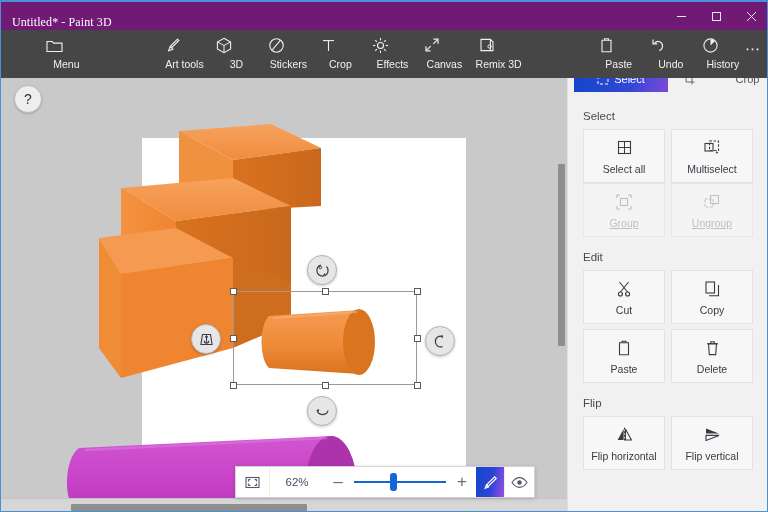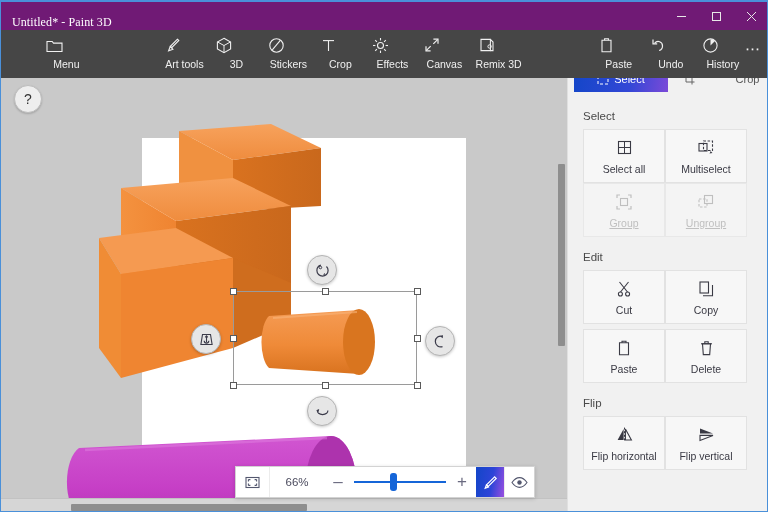--- a/index.html
+++ b/index.html
@@ -180,21 +180,21 @@
     background: linear-gradient(100deg,#1346c8 0%,#3347d6 60%,#7b4ad8 100%);
     color: #fff;
   }
   .ptab.inactive { color: #555; gap: 41px; }
   .panel-body { position: absolute; top: 18px; left: 0; width: 200px; }
   .sec-title {
     font-size: 11.5px; color: #4a4a4a;
     margin: 14px 0 7px 15px;
   }
   .btn-grid {
-    display: flex; margin-left: 15px;
+    display: flex; gap: 6px; margin-left: 15px;
   }
   .pbtn {
     width: 82px; height: 54px;
     background: #f7f7f7; border: 1px solid #e2e2e2;
     display: flex; flex-direction: column;
     align-items: center; justify-content: center;
     color: #3a3a44;
   }
   .pbtn.disabled { color: #bfbfbf; background: #f4f4f4; border-color: #e8e8e8; text-decoration: underline; }
   .pbtn-ico { height: 20px; display: flex; align-items: center; justify-content: center; }
@@ -466,21 +466,21 @@
     </div>
   </div>
 
   <div class="zoombar">
     <div class="zb-cell zb-fit">
       <svg width="15" height="13" viewBox="0 0 15 13">
         <rect x="1" y="1.5" width="13" height="10" fill="none" stroke="currentColor" stroke-width="1.1"></rect>
         <path d="M3.4 3.6h2M3.4 3.6v2M11.6 3.6h-2M11.6 3.6v2M3.4 9.4h2M3.4 9.4v-2M11.6 9.4h-2M11.6 9.4v-2" stroke="currentColor" stroke-width="1.1" fill="none"></path>
       </svg>
     </div>
-    <div class="zb-cell zb-pct">66%</div>
+    <div class="zb-cell zb-pct">62%</div>
     <div class="zb-cell zb-minus">–</div>
     <div class="zb-cell zb-slider">
       <div class="zb-track"></div>
       <div class="zb-thumb"></div>
     </div>
     <div class="zb-cell zb-plus">+</div>
     <div class="zb-pen">
       <svg width="15" height="15" viewBox="0 0 15 15">
         <path d="M11.6 1.8 3.6 9.8l1.6 1.6 8-8z" fill="none" stroke="#fff" stroke-width="1.2"></path>
         <path d="M3.4 10 2.2 13.2 5.4 12z" fill="none" stroke="#fff" stroke-width="1.2"></path>

